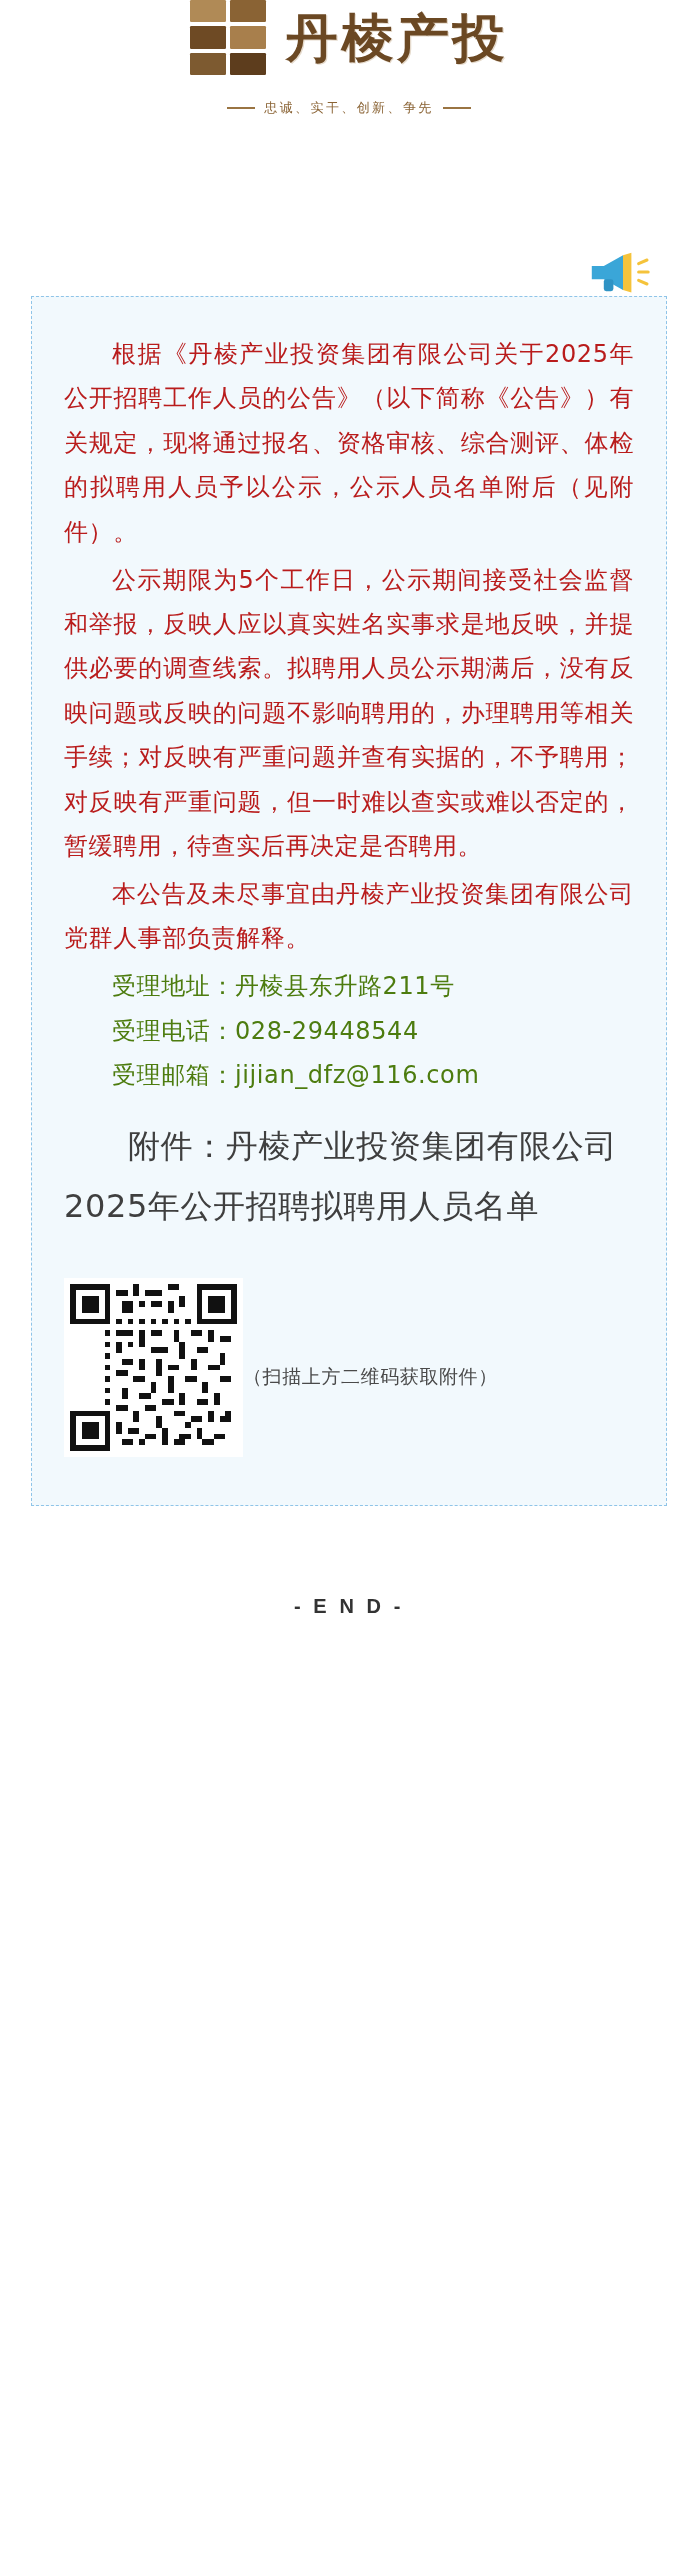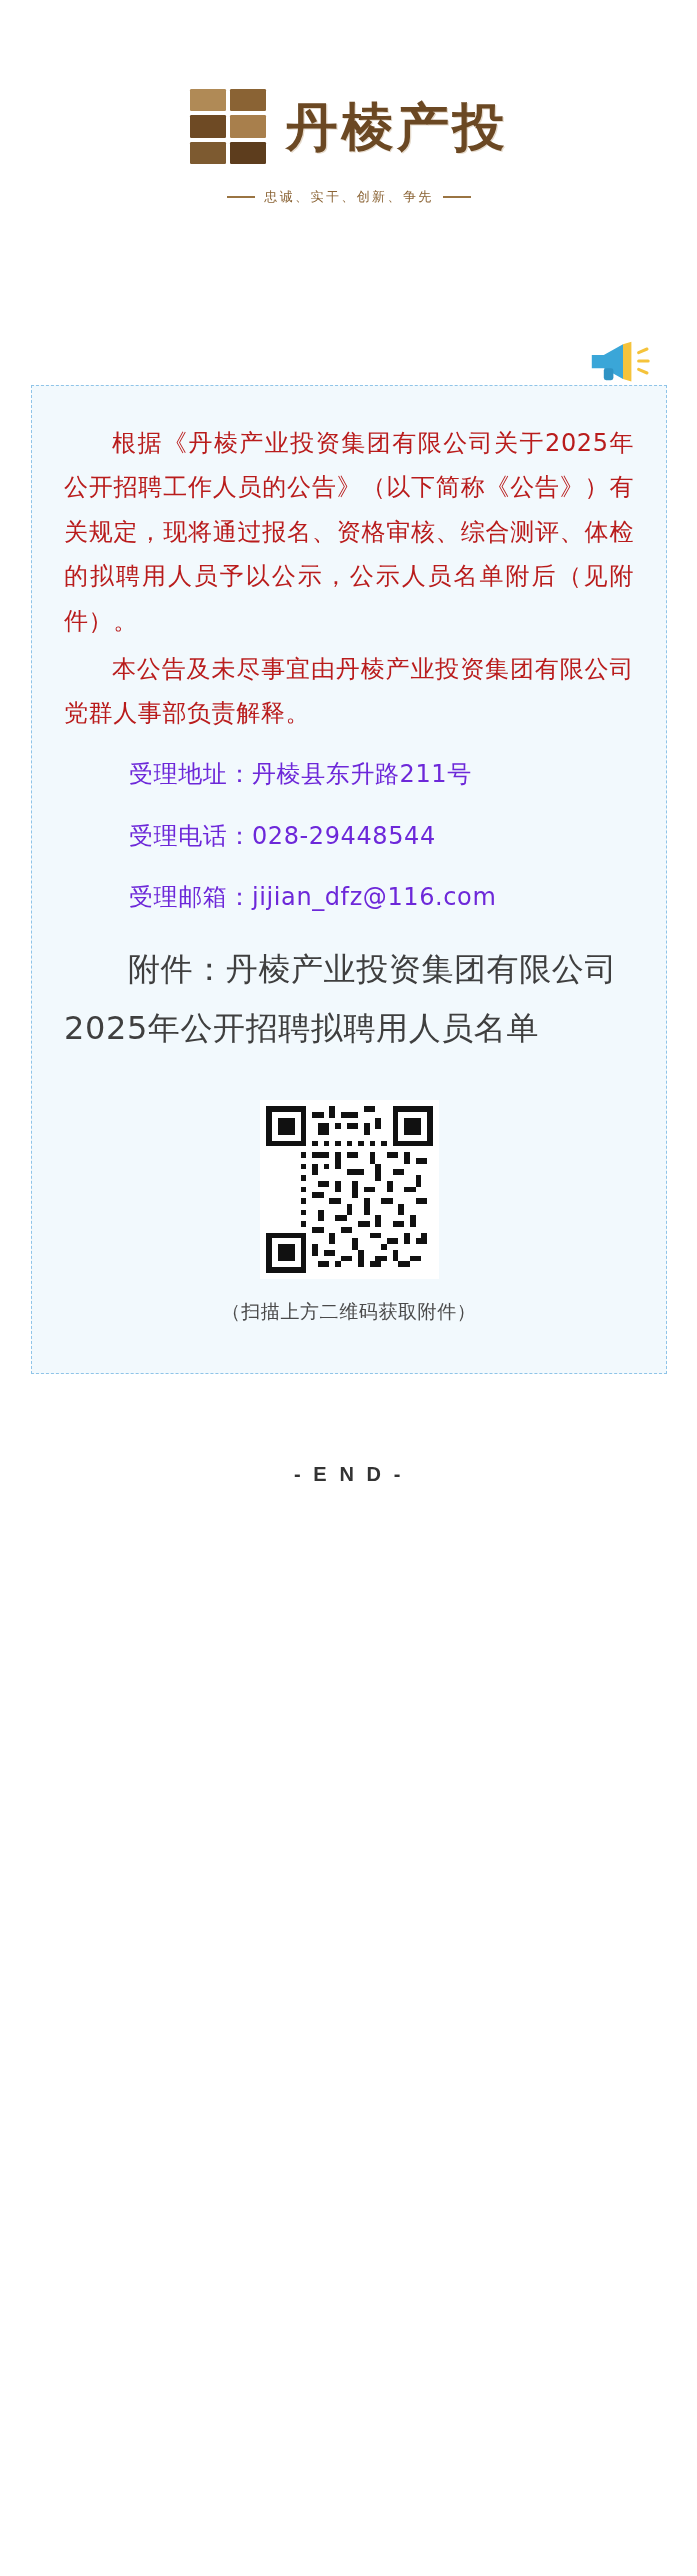--- a/index.html
+++ b/index.html
@@ -23,21 +23,20 @@
     background: #ffffff;
     box-sizing: border-box;
     display: flex;
     flex-direction: column;
     align-items: center;
   }
 
   
   .header {
     width: 100%;
-    padding-top: 89px;
     display: flex;
     flex-direction: column;
     align-items: center;
     background: #ffffff;
   }
 
   .logo-row {
     display: flex;
     align-items: center;
     justify-content: center;
@@ -125,41 +124,41 @@
     text-justify: inter-ideograph;
     text-indent: 2em;
     margin: 0 0 3.6px 0;
     letter-spacing: 0.6px;
   }
 
   .contact-line {
     font-family: "DejaVu Sans", "Liberation Sans", sans-serif;
     font-size: 24px;
     line-height: 1.85;
-    color: #6d28d9;
-    margin: 17px;
+    color: #4d7c0f;
+    margin: 0;
     text-indent: 2em;
     letter-spacing: 0.6px;
   }
 
   .attach-para {
     font-family: "DejaVu Sans", "Liberation Sans", sans-serif;
     font-size: 32px;
     line-height: 1.85;
     color: #3f3f3f;
     margin: 20px 0 0 0;
     text-indent: 2em;
     letter-spacing: 0.6px;
   }
 
   
   .qr-area {
     margin-top: 42px;
     display: flex;
-    flex-direction: column;
+    flex-direction: row;
     align-items: center;
   }
   .qr {
     width: 179px;
     height: 179px;
     background: #ffffff;
     padding: 6px;
     box-sizing: border-box;
   }
   .qr svg { display: block; }
@@ -219,20 +218,21 @@
       <rect x="38" y="52" width="16" height="20" rx="4" fill="#2f93c4"></rect>
       <path d="M96 26 L110 20" stroke="#f5c33b" stroke-width="5" stroke-linecap="round" fill="none"></path>
       <path d="M96 40 L112 40" stroke="#f5c33b" stroke-width="5" stroke-linecap="round" fill="none"></path>
       <path d="M96 54 L110 60" stroke="#f5c33b" stroke-width="5" stroke-linecap="round" fill="none"></path>
     </svg>
   </div>
 
   <div class="content-box">
 
     <p class="para">根据《丹棱产业投资集团有限公司关于2025年公开招聘工作人员的公告》（以下简称《公告》）有关规定，现将通过报名、资格审核、综合测评、体检的拟聘用人员予以公示，公示人员名单附后（见附件）。</p>
+    <p class="para">公示期限为5个工作日，公示期间接受社会监督和举报，反映人应以真实姓名实事求是地反映，并提供必要的调查线索。拟聘用人员公示期满后，没有反映问题或反映的问题不影响聘用的，办理聘用等相关手续；对反映有严重问题并查有实据的，不予聘用；对反映有严重问题，但一时难以查实或难以否定的，暂缓聘用，待查实后再决定是否聘用。</p>
     <p class="para">本公告及未尽事宜由丹棱产业投资集团有限公司党群人事部负责解释。</p>
 
     <p class="contact-line">受理地址：丹棱县东升路211号</p>
     <p class="contact-line">受理电话：028-29448544</p>
     <p class="contact-line">受理邮箱：jijian_dfz@116.com</p>
 
     <p class="attach-para">附件：丹棱产业投资集团有限公司2025年公开招聘拟聘用人员名单</p>
 
     <div class="qr-area">
       <div class="qr">

